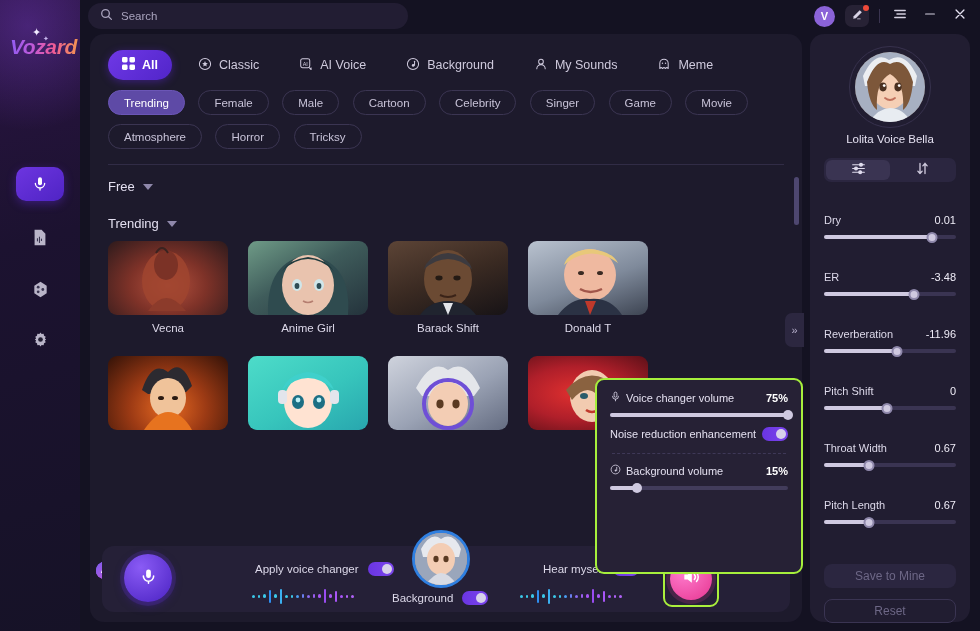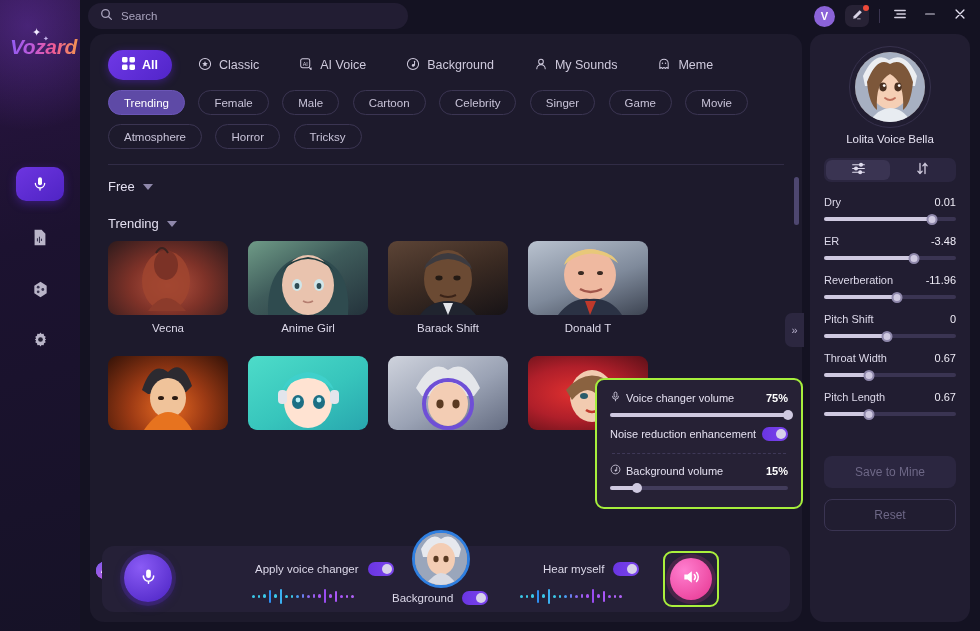--- a/index.html
+++ b/index.html
@@ -234,21 +234,21 @@
   .center-avatar {
     position: absolute; left: 310px; top: -16px;
     width: 58px; height: 58px; border-radius: 50%;
     border: 3px solid #2f7fe0; overflow: hidden;
     background: #c89a7e; cursor: pointer;
   }
 
   
   .popup {
     position: absolute; left: 595px; top: 378px;
-    width: 208px; height: 131px;
+    width: 208px; height: 196px;
     background: #262135; border-radius: 9px;
     border: 2px solid #a6ef3c;
     padding: 11px 13px; z-index: 20;
   }
   .prow { display: flex; align-items: center; justify-content: space-between; }
   .plabel { display: flex; align-items: center; gap: 5px; font-size: 11px; color: #e4e0f0; }
   .pval { font-size: 11px; font-weight: bold; color: #fff; }
   .pslider {
     position: relative; height: 4px; border-radius: 2px; background: #423c5b;
     margin: 9px 0 10px 0;
@@ -280,35 +280,35 @@
   .vtitle { text-align: center; font-size: 11.5px; color: #e6e2f2; margin-top: 11px; }
   .segbar {
     display: flex; margin-top: 13px; height: 24px;
     background: #2b2640; border-radius: 7px; padding: 2px;
   }
   .seg {
     flex: 1; display: flex; align-items: center; justify-content: center;
     border-radius: 6px; cursor: pointer; color: #cfc9e0;
   }
   .seg.active { background: #3a3452; }
-  .prm { margin-top: 14px; }
+  .prm { margin-top: 32px; }
   .prm-head { display: flex; justify-content: space-between; align-items: baseline; }
   .prm-name { font-size: 11px; color: #ddd9ea; }
   .prm-val { font-size: 11px; color: #efecf7; }
   .prm-track {
     position: relative; height: 4px; border-radius: 2px; background: #3a3452;
     margin-top: 9px;
   }
   .prm-track .fill { position: absolute; left: 0; top: 0; height: 4px; border-radius: 2px; background: #cfc9e0; }
   .prm-track .thumb {
     position: absolute; top: -3.5px; width: 11px; height: 11px; border-radius: 50%;
     background: #cfc9e0; border: 2px solid #8f88ab; transform: translateX(-50%);
   }
   .btn-ghost {
-    height: 32px; margin-top: 11px; border-radius: 8px;
+    height: 24px; margin-top: 11px; border-radius: 8px;
     display: flex; align-items: center; justify-content: center;
     font-size: 12px; color: #6d6786; cursor: pointer;
   }
   .btn-save { background: #2b2640; }
   .btn-reset { border: 1px solid #3a3452; }
 </style>
 </head>
 <body>
 
 <div id="app">

